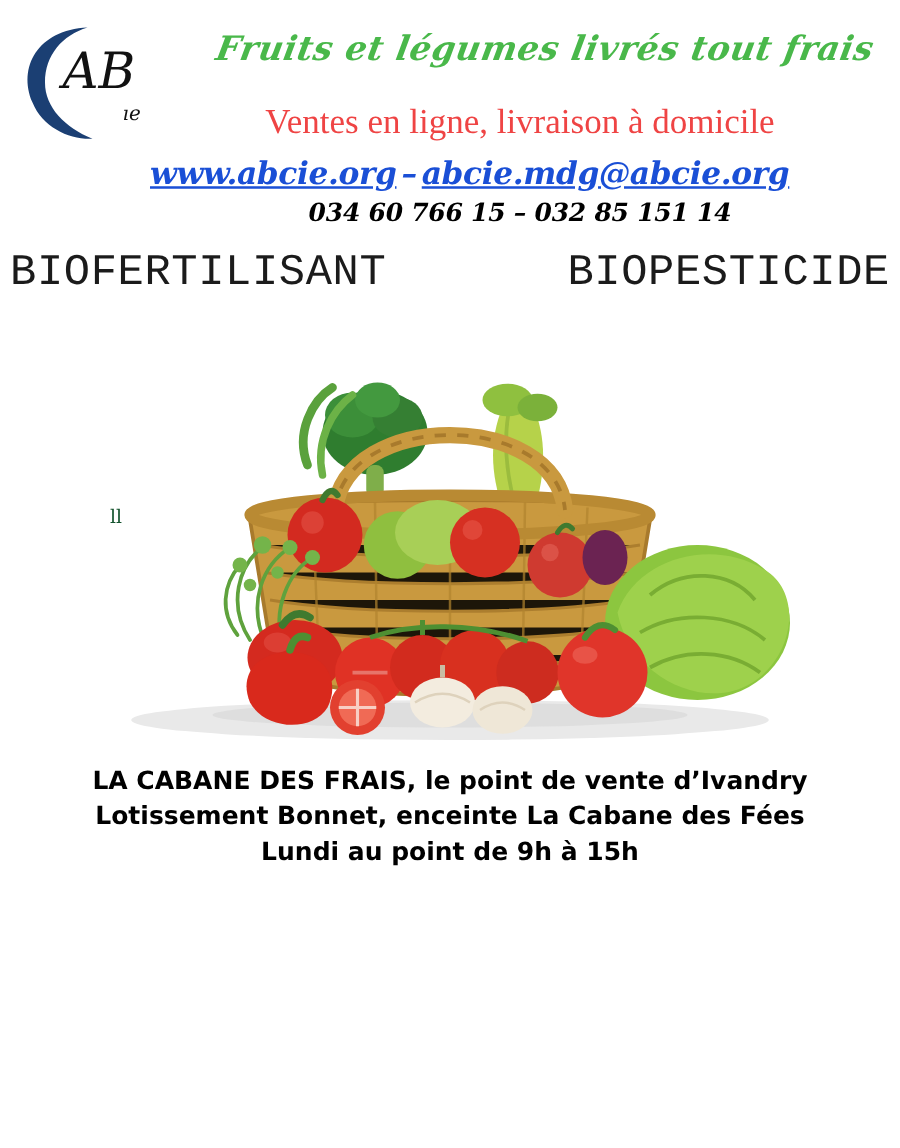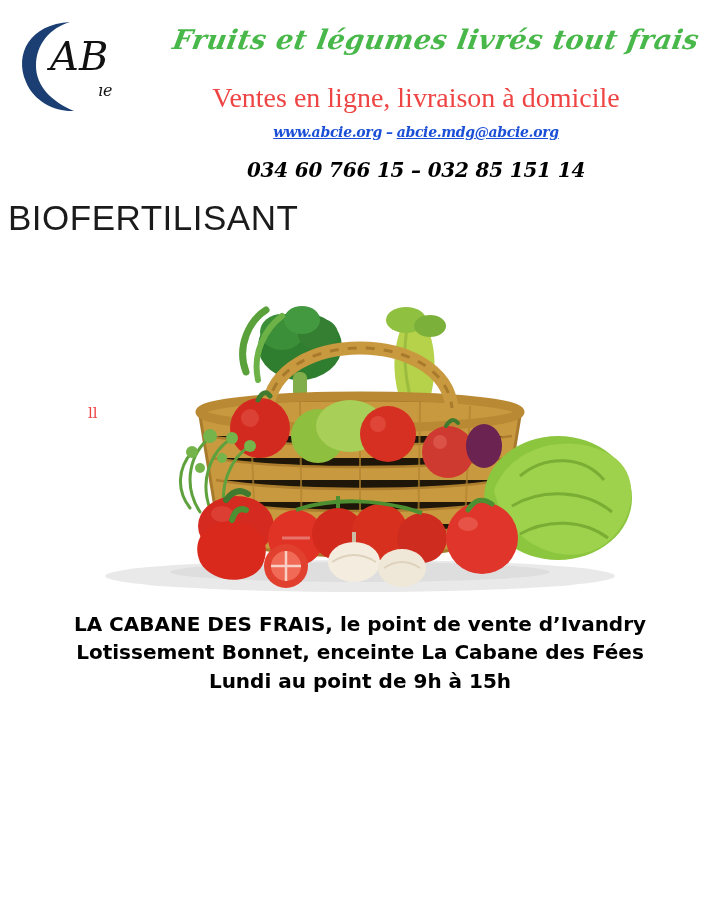--- a/index.html
+++ b/index.html
@@ -61,24 +61,23 @@
     font-family: Liberation Serif, serif;
     font-size: 28px;
     color: #ef4444;
   }
 
   .contact-line {
     position: absolute;
     left: 120px;
     top: 124px;
     width: 592px;
-    text-align: center;
     font-family: "DejaVu Serif", serif;
     font-weight: bold;
-    font-size: 14px;
+    font-size: 25px;
     color: #1a4fd6;
     letter-spacing: -0.3px;
   }
   .contact-line a,
   .contact-line .link {
     color: #1a4fd6;
     text-decoration: underline;
     font-style: italic;
   }
   .contact-line .dash {
@@ -112,21 +111,21 @@
     color: #39b54a;
     letter-spacing: 1px;
   }
   .headline .line2 { display: block; }
 
   .claims {
     margin-top: 8px;
     display: flex;
     justify-content: space-between;
     padding: 0 8px;
-    font-family: Liberation Sans, sans-serif;
+    font-family: Liberation Mono, monospace;
     font-size: 35px;
     color: #1b1b1b;
     letter-spacing: 0.5px;
   }
   .claims span { white-space: nowrap; }
 
   
   .photo {
     position: relative;
     margin: 38px auto 0 auto;
@@ -134,21 +133,21 @@
     height: 330px;
   }
   .photo svg { display: block; margin: 0 auto; }
 
   .stray-mark {
     position: absolute;
     left: 88px;
     top: 128px;
     font-family: "DejaVu Serif", serif;
     font-size: 15px;
-    color: #ef4444;
+    color: #14532d;
   }
 
   
   .footer {
     position: absolute;
     left: 0;
     bottom: 20px;
     width: 720px;
     text-align: center;
     font-family: "DejaVu Sans", sans-serif;
@@ -181,20 +180,21 @@
     <div class="contact-line">
       <span class="link">www.abcie.org</span><span class="dash">–</span><span class="link">abcie.mdg@abcie.org</span>
     </div>
 
     <div class="phones">034 60 766 15 – 032 85 151 14</div>
   </div>
 
 
   <div class="claims">
     <span>BIOFERTILISANT</span>
+    <span>BIOPESTICIDE</span>
   </div>
 
   <div class="photo">
     <span class="stray-mark">ll</span>
     <svg width="620" height="330" viewBox="0 0 620 330" xmlns="http://www.w3.org/2000/svg">
 
       <ellipse cx="310" cy="300" rx="255" ry="16" fill="#e9e9e9"></ellipse>
       <ellipse cx="310" cy="296" rx="190" ry="10" fill="#dedede"></ellipse>
 
       <ellipse cx="250" cy="70" rx="42" ry="34" fill="#2f7d2f"></ellipse>

